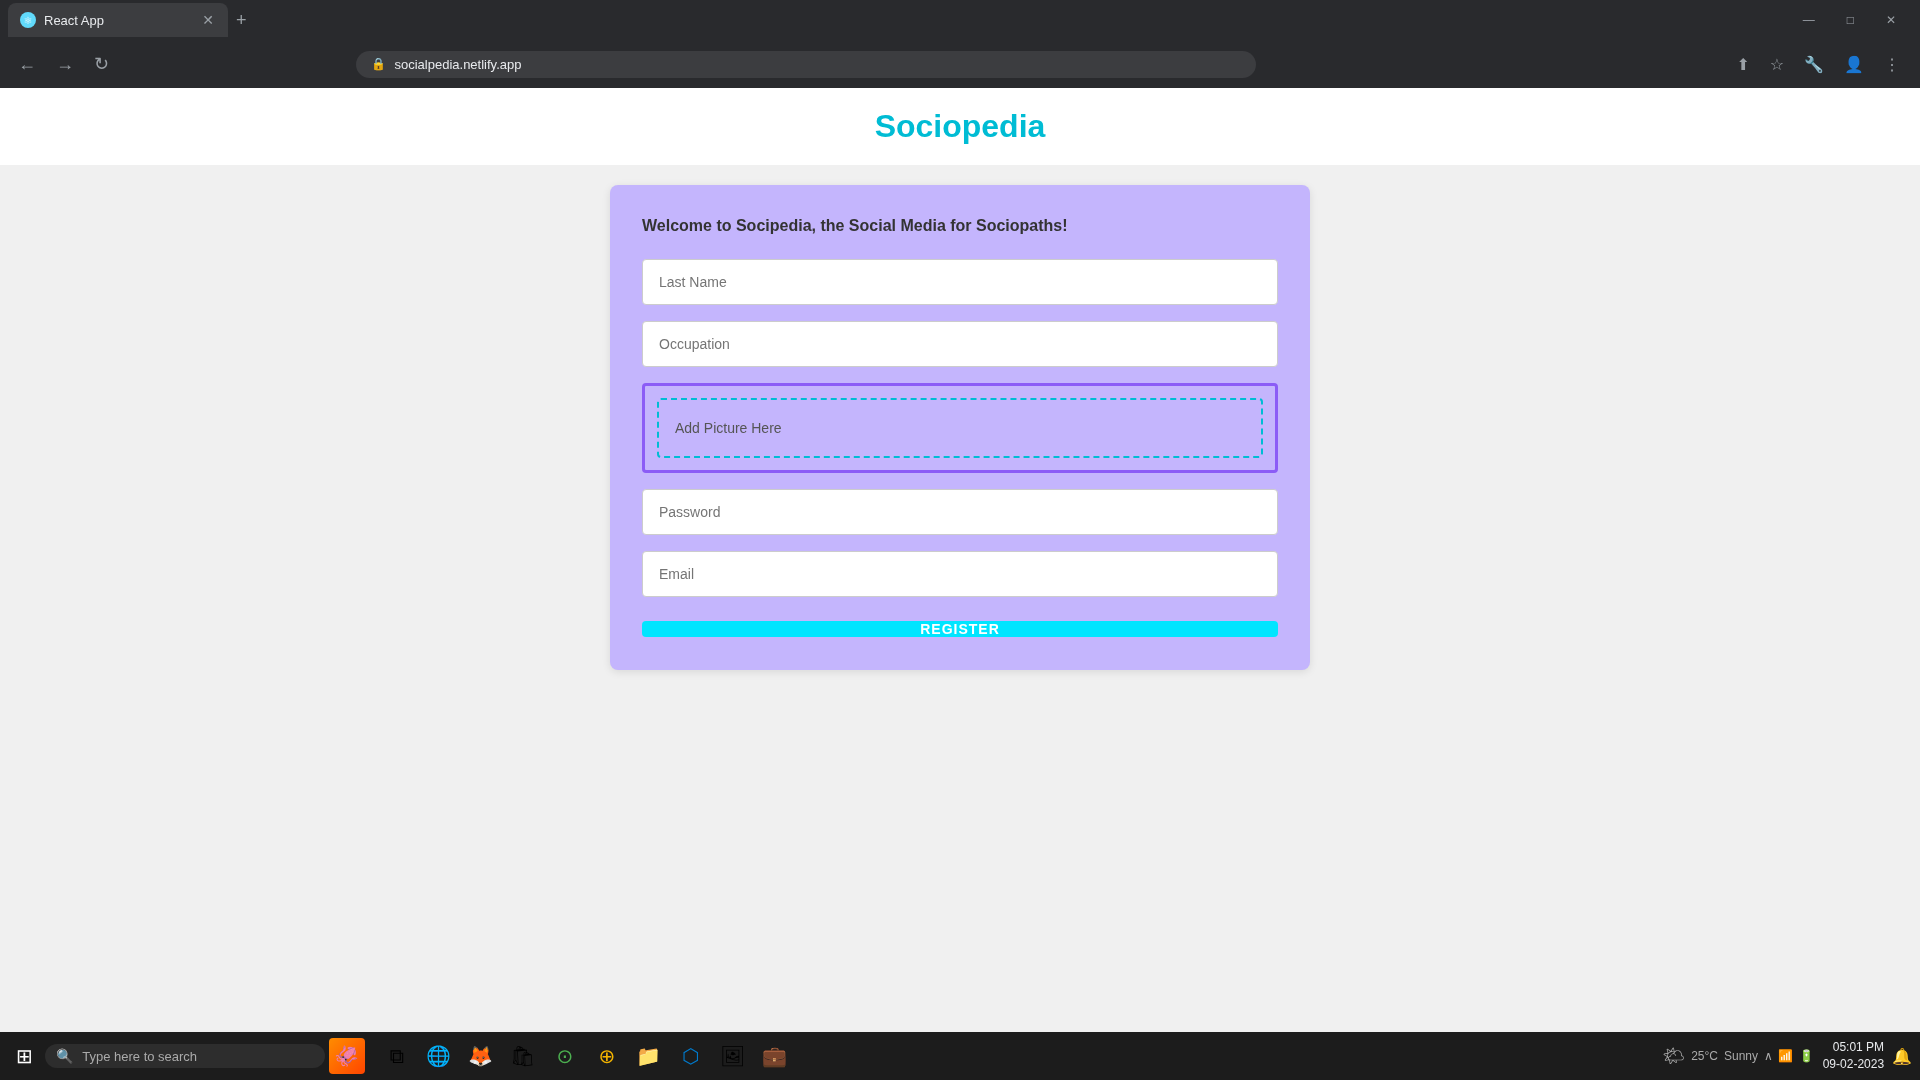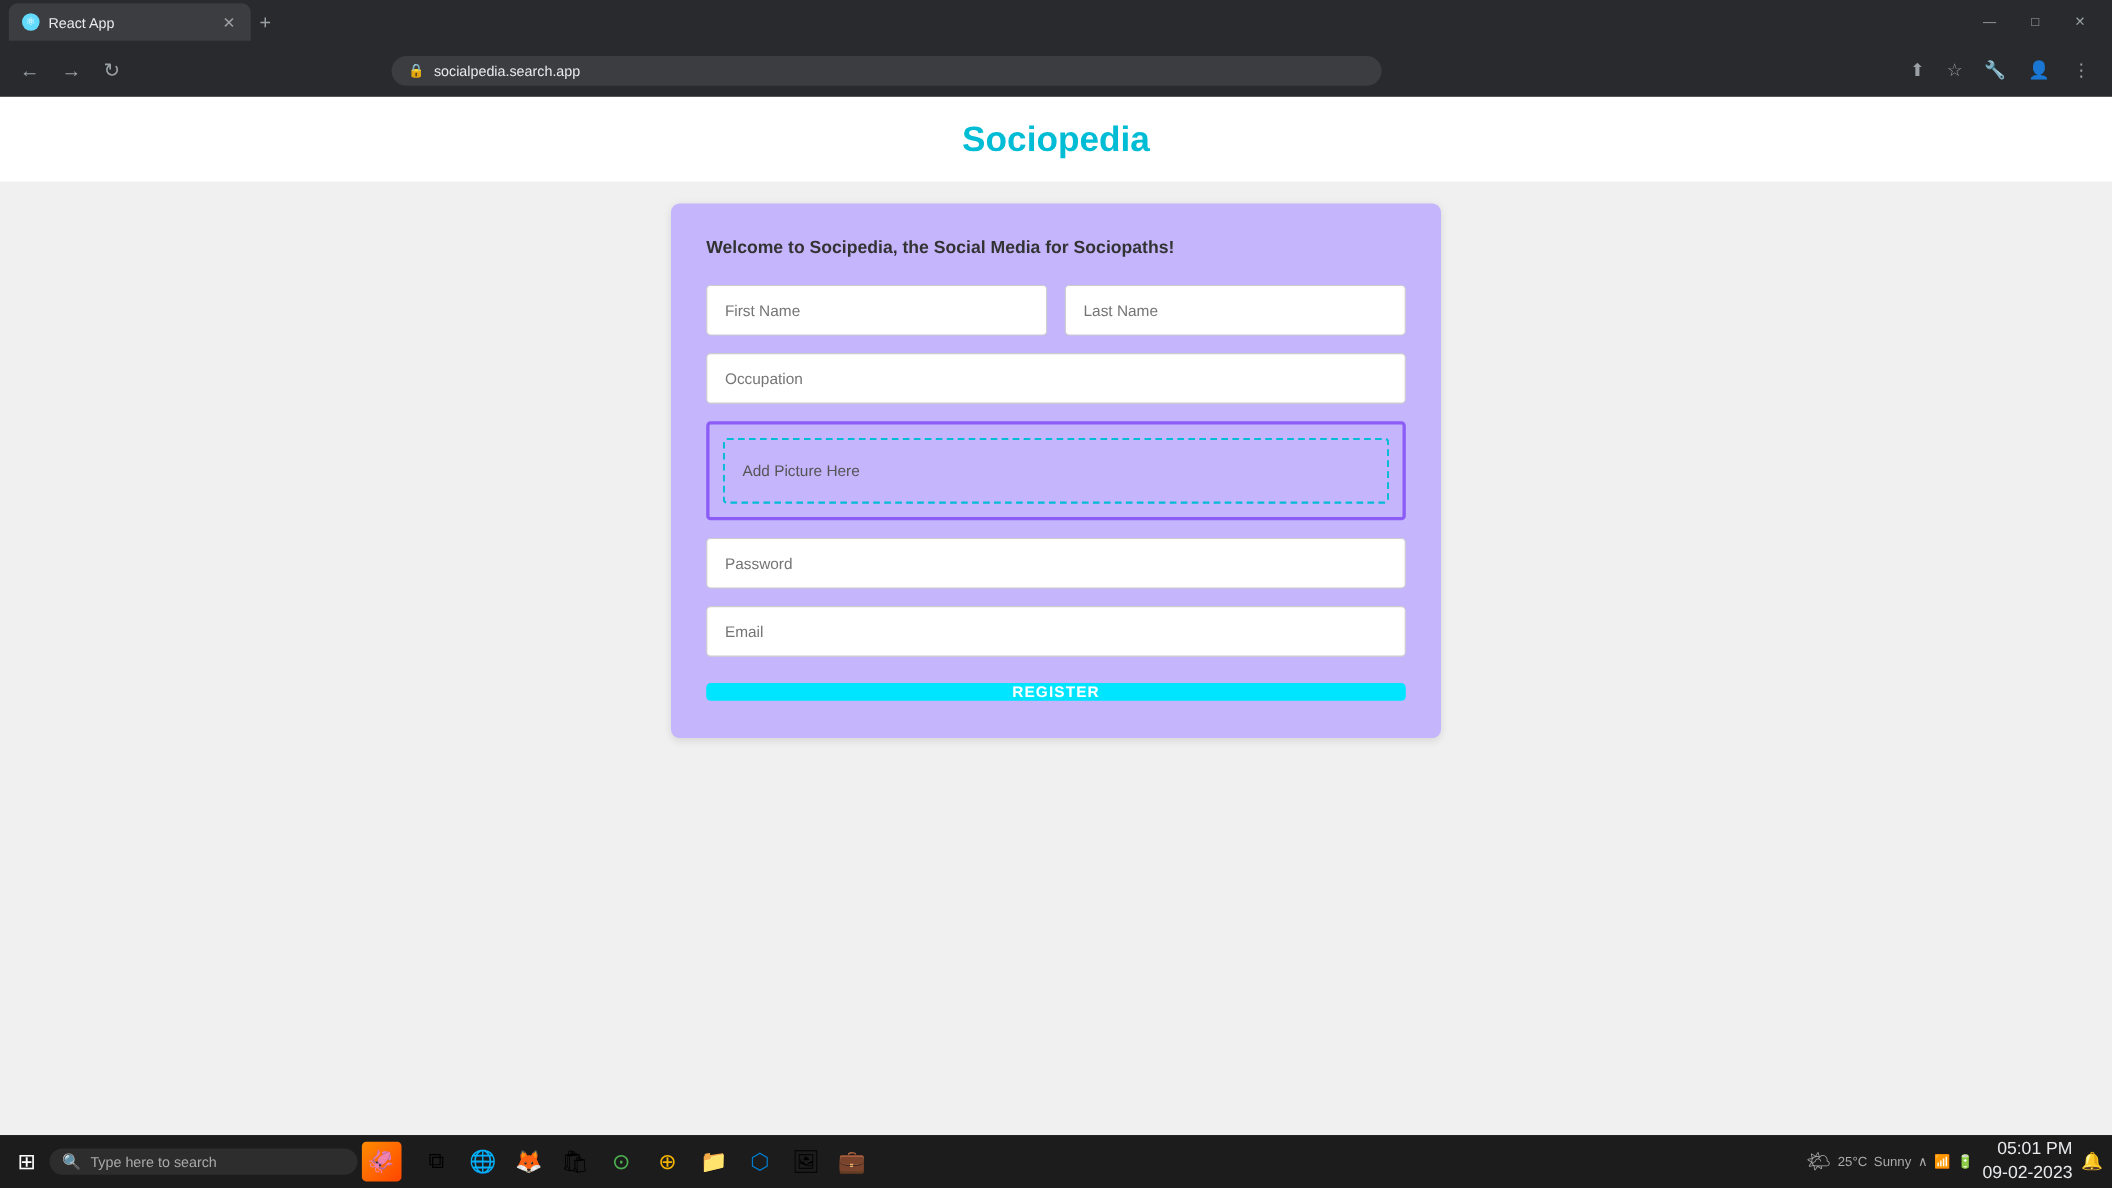--- a/index.html
+++ b/index.html
@@ -315,21 +315,21 @@
       font-size: 12px;
     }
 
     .weather-icon { font-size: 18px; }
 
     .clock {
       display: flex;
       flex-direction: column;
       align-items: flex-end;
       color: #e8eaed;
-      font-size: 16px;
+      font-size: 12px;
       line-height: 1.4;
     }
 
     .notification-btn {
       color: #aaa;
       font-size: 16px;
       cursor: pointer;
     }
   </style>
 </head>
@@ -352,21 +352,21 @@
       <div class="window-control close">✕</div>
     </div>
   </div>
 
   <div class="address-bar-row">
     <span class="nav-btn">←</span>
     <span class="nav-btn">→</span>
     <span class="nav-btn">↻</span>
     <div class="address-bar">
       <span class="address-lock">🔒</span>
-      <span class="address-text">socialpedia.search.app</span>
+      <span class="address-text">socialpedia.netlify.app</span>
     </div>
     <div class="browser-actions">
       <span class="browser-action-btn">⬆</span>
       <span class="browser-action-btn">☆</span>
       <span class="browser-action-btn">🔧</span>
       <span class="browser-action-btn">👤</span>
       <span class="browser-action-btn">⋮</span>
     </div>
   </div>
 
@@ -374,21 +374,20 @@
 
     <div class="site-header">
       <h1 class="site-title">Sociopedia</h1>
     </div>
 
     <div class="form-card">
       <p class="welcome-text">Welcome to Socipedia, the Social Media for Sociopaths!</p>
 
       
       <div class="form-row">
-        <input class="form-field" type="text" placeholder="First Name" style="">
         <input class="form-field" type="text" placeholder="Last Name" style="">
       </div>
 
       
 
       
       <div class="form-row">
         <input class="form-field full" type="text" placeholder="Occupation" style="">
       </div>
 

